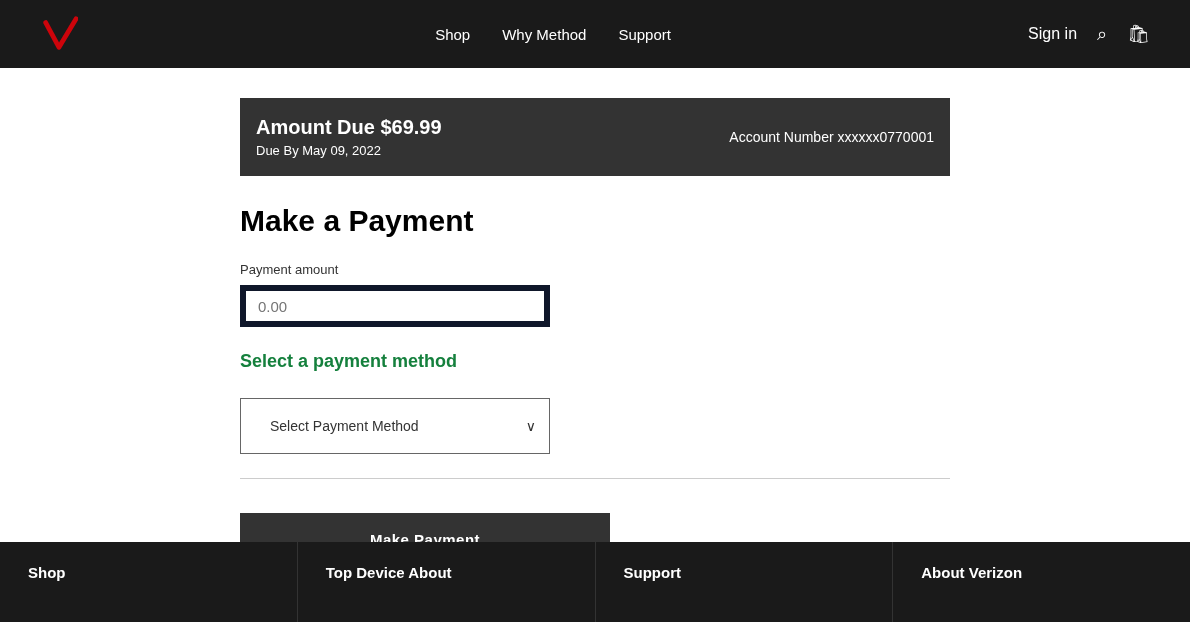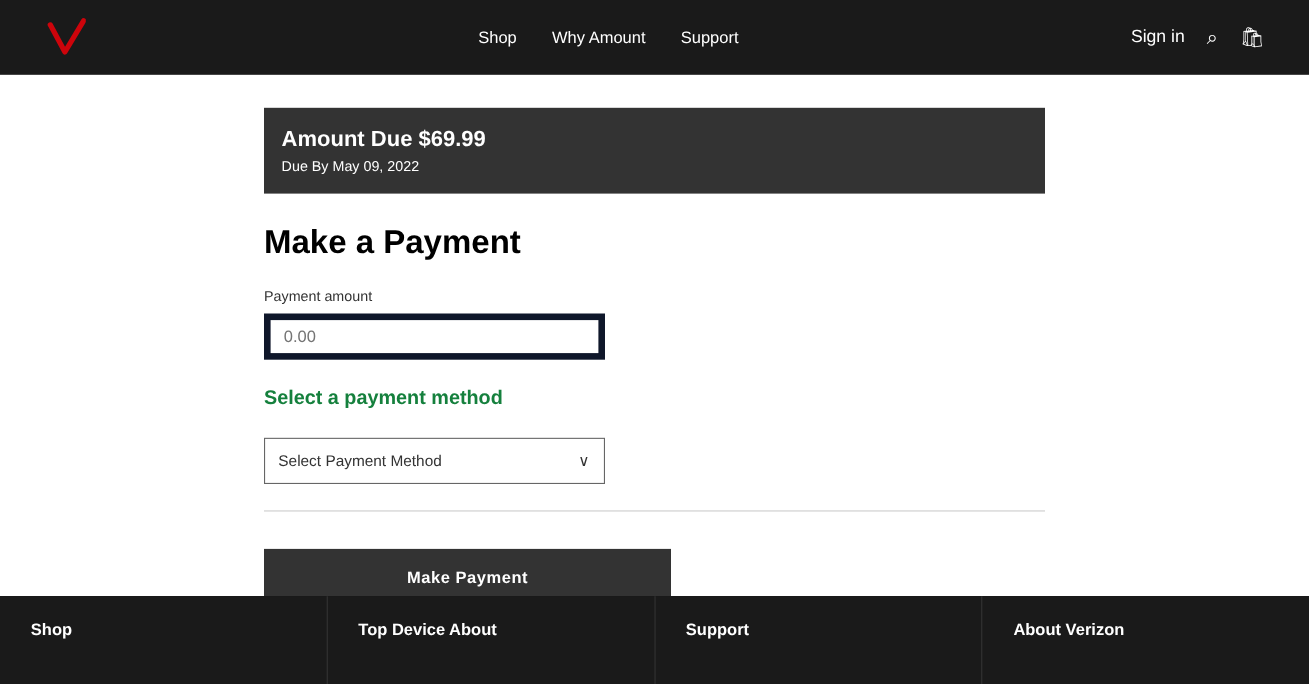--- a/index.html
+++ b/index.html
@@ -116,23 +116,23 @@
       margin-bottom: 24px;
     }
     .select-payment-title {
       font-size: 18px;
       font-weight: bold;
       color: #15803d;
       margin-bottom: 26px;
     }
     .payment-method-select {
       width: 310px;
-      height: 42px;
+      height: 56px;
       border: 1px solid #666;
-      padding: 0 12px;
+      padding: 0 29px;
       font-size: 14px;
       color: #333;
       background: #fff;
       appearance: none;
       -webkit-appearance: none;
       cursor: pointer;
       outline: none;
       position: relative;
     }
     .select-wrapper {
@@ -197,38 +197,39 @@
 <body>
 
 <header class="header">
   <div class="header-logo">
     <svg class="verizon-checkmark" viewBox="0 0 40 40" xmlns="http://www.w3.org/2000/svg">
       <path d="M6 8 L20 34 L38 4" stroke="#cd040b" stroke-width="5" fill="none" stroke-linecap="round" stroke-linejoin="round"></path>
     </svg>
   </div>
   <nav class="header-nav">
     <a>Shop</a>
-    <a>Why Amount</a>
+    <a>Why Method</a>
     <a>Support</a>
   </nav>
   <div class="header-right">
     <a class="signin">Sign in</a>
     <span class="header-icon">⌕</span>
     <span class="header-icon">🛍</span>
   </div>
 </header>
 
 <main class="main">
 
   
   <div class="amount-banner">
     <div>
       <div class="amount-due-amount">Amount Due $69.99</div>
       <div class="due-date">Due By May 09, 2022</div>
     </div>
+    <div class="account-number">Account Number xxxxxx0770001</div>
   </div>
 
   
   <h1 class="page-title">Make a Payment</h1>
 
   
   <div class="form-section">
     <label class="form-label">Payment amount</label>
     <input class="payment-amount-input" type="text" placeholder="0.00" style="">
   </div>

